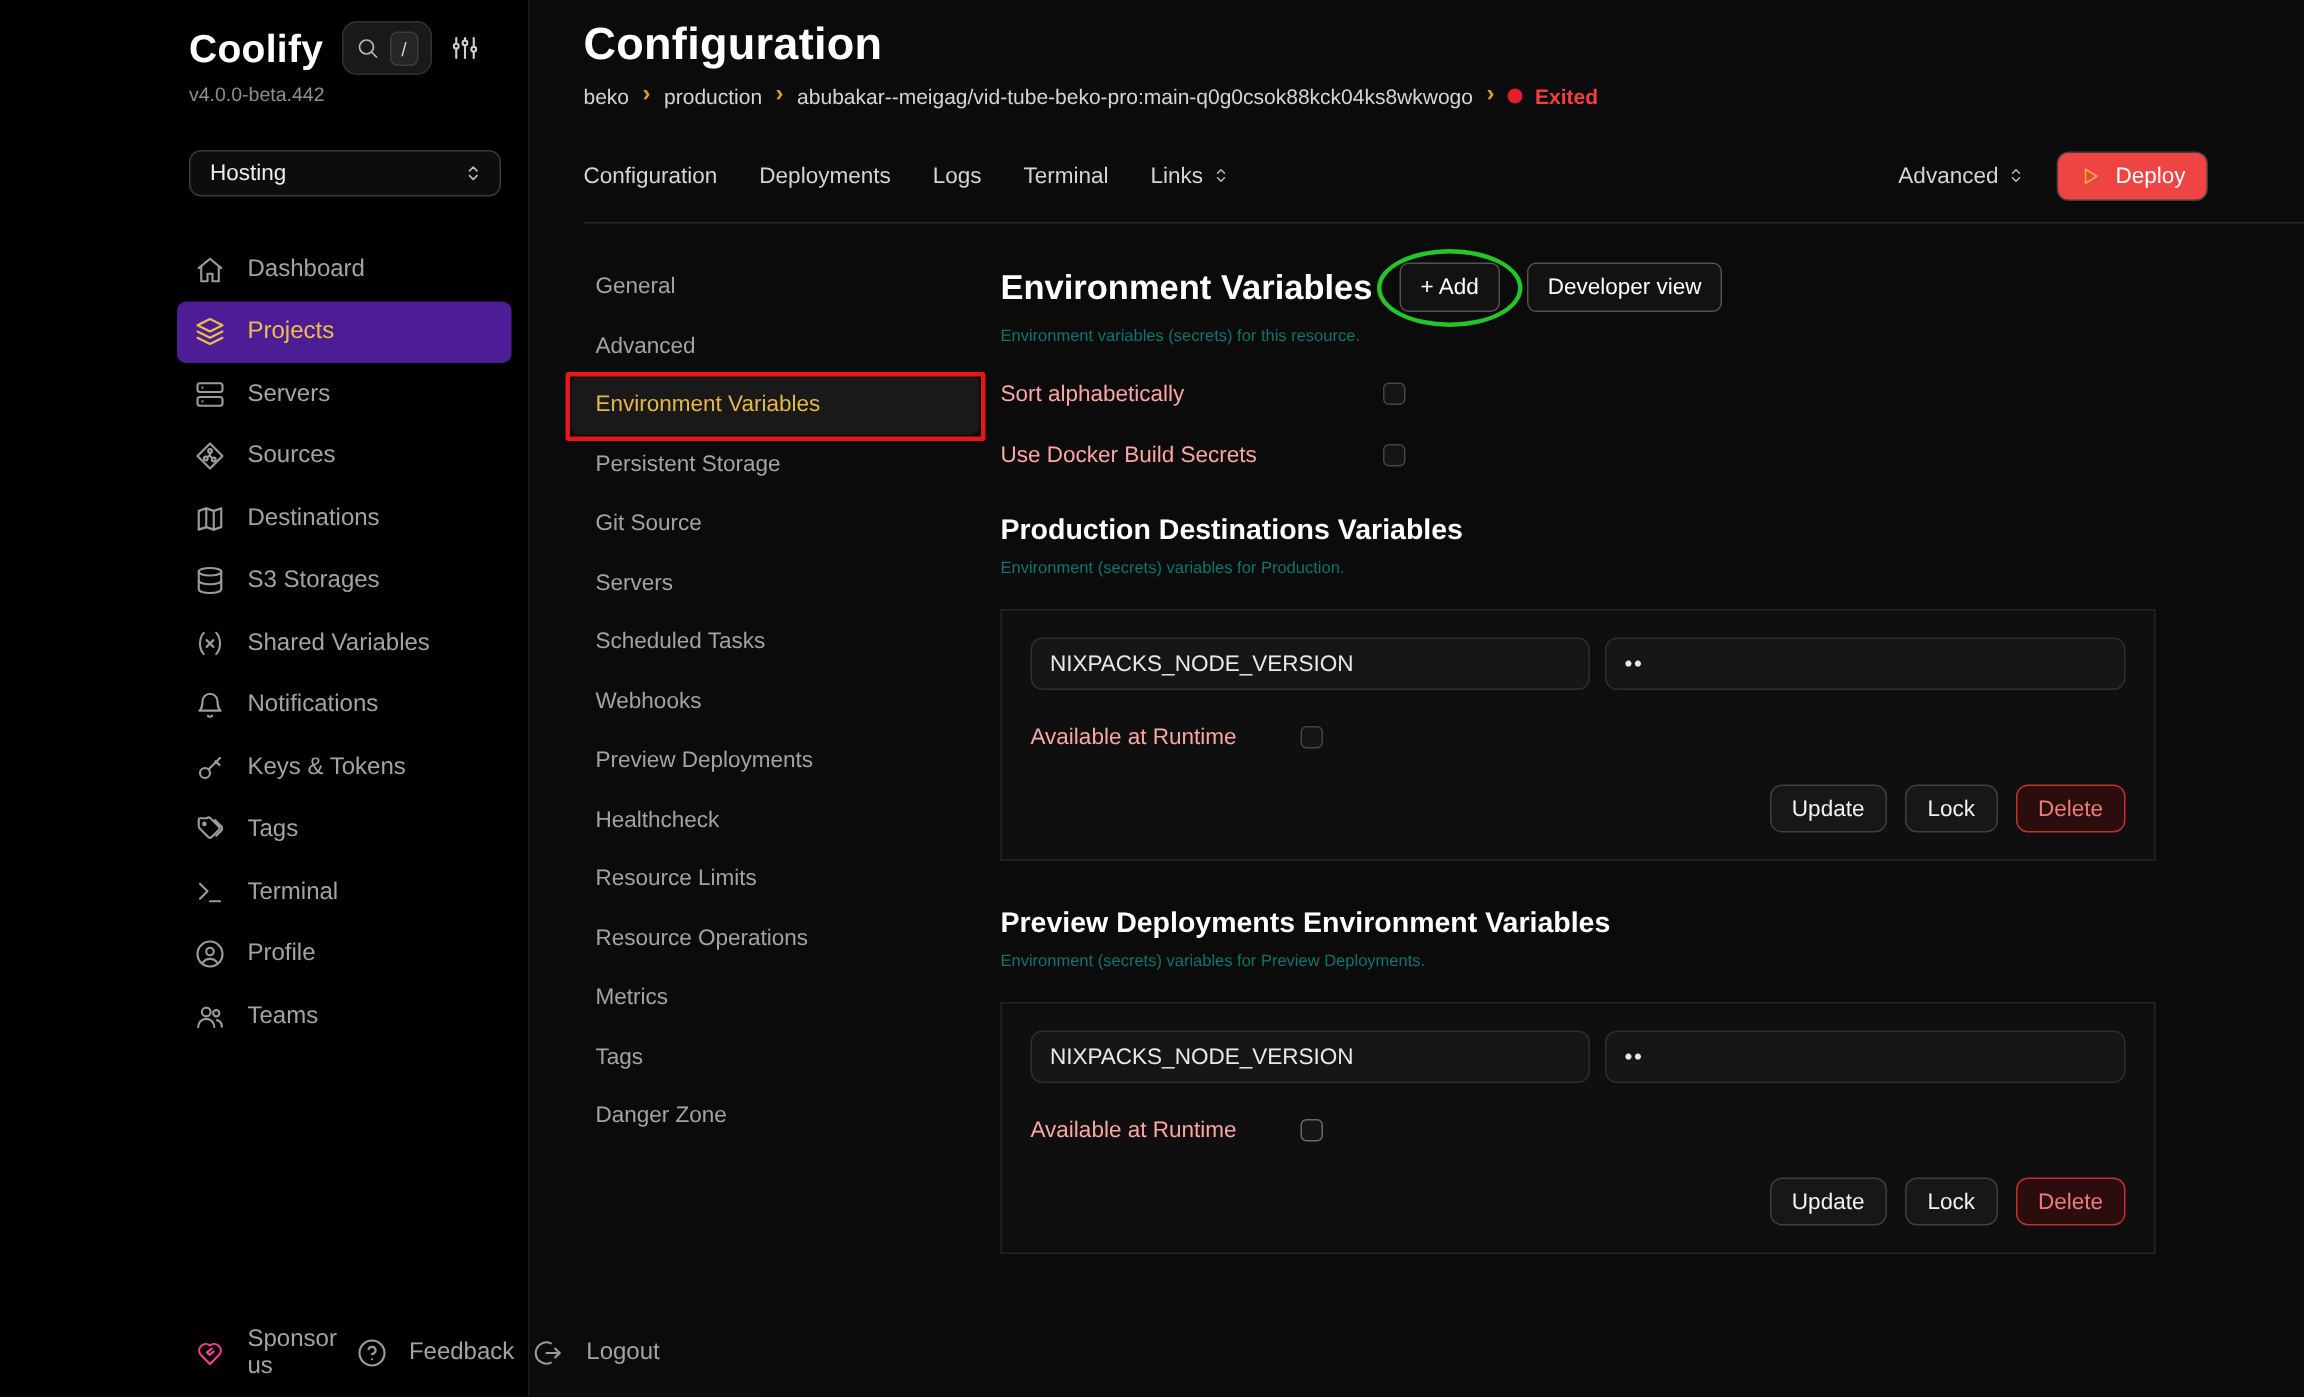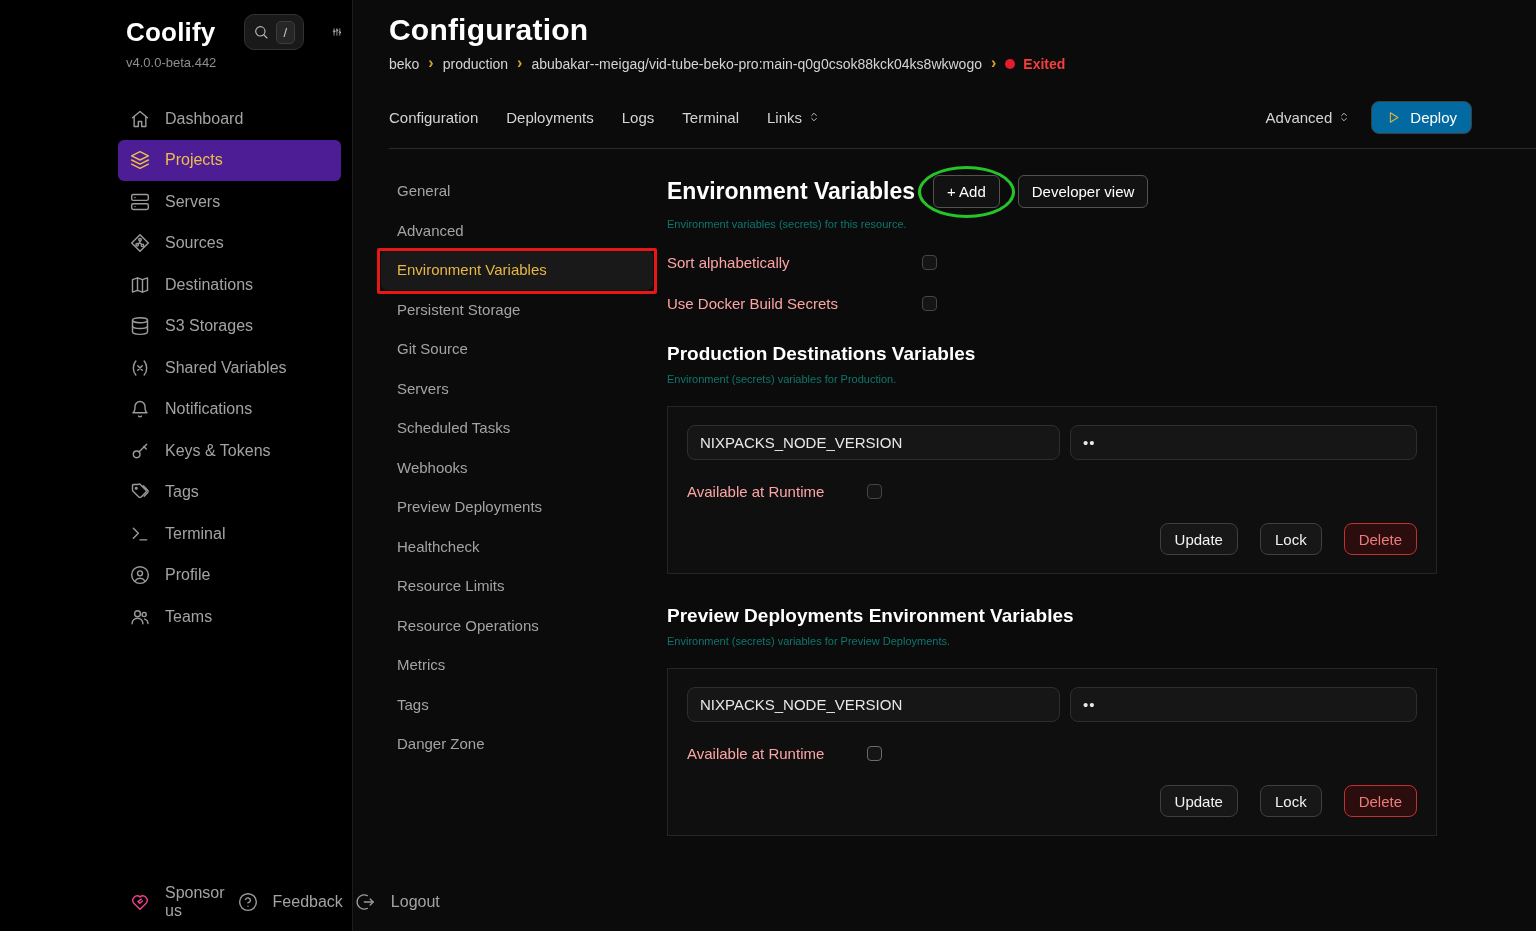--- a/index.html
+++ b/index.html
@@ -2,21 +2,21 @@
 <html><head>
 <meta charset="utf-8">
 <style>
   html,body{margin:0;padding:0;background:#0b0b0b;width:1536px;height:931px;overflow:hidden;
     font-family:"Liberation Sans", sans-serif;color:#e5e5e5;-webkit-font-smoothing:antialiased;}
   .app{display:flex;width:1536px;height:931px;}
 
   
   .sidebar{width:353px;min-width:353px;background:#000;border-right:1px solid #1d1d1d;
     display:flex;flex-direction:column;box-sizing:border-box;padding:14px 10px 8px 118px;}
-  .logo-row{display:flex;align-items:center;gap:28px;margin-left:8px;}
+  .logo-row{display:flex;align-items:center;gap:12px;margin-left:8px;}
   .logo{font-size:26px;font-weight:700;color:#fff;letter-spacing:.2px;}
   .search-pill{display:flex;align-items:center;gap:7px;background:#191919;border:1px solid #323232;
     border-radius:10px;height:34px;padding:0 8px;cursor:pointer;}
   .search-pill .icon{width:16px;height:16px;color:#b9b9b9;}
   .key-hint{background:#262626;border:1px solid #3d3d3d;border-radius:5px;color:#c9c9c9;
     font-size:13px;line-height:1;padding:4px 7px;}
   .sliders-btn{width:20px;height:20px;color:#cfcfcf;cursor:pointer;}
   .version{font-size:13px;color:#8e8e8e;margin:5px 0 0 8px;}
   .team-select{margin:30px 0 0 8px;width:208px;height:31px;border:1px solid #3a3a3a;border-radius:8px;
     display:flex;align-items:center;justify-content:space-between;padding:0 10px 0 13px;box-sizing:border-box;
@@ -41,21 +41,21 @@
   .status{display:flex;align-items:center;gap:8px;}
   .status-dot{width:10px;height:10px;border-radius:50%;background:#e11d2e;}
   .status-text{color:#f43f3f;font-weight:700;font-size:14px;}
 
   .tabs-row{display:flex;align-items:center;margin-top:27px;padding:0 64px 0 36px;height:36px;}
   .tab{font-size:15px;color:#d4d4d4;margin-right:28px;cursor:pointer;display:flex;align-items:center;gap:5px;}
   .tab .icon{width:14px;height:14px;color:#bdbdbd;}
   .tabs-spacer{flex:1;}
   .advanced-toggle{display:flex;align-items:center;gap:5px;font-size:15px;color:#d4d4d4;cursor:pointer;margin-right:20px;}
   .advanced-toggle .icon{width:14px;height:14px;color:#bdbdbd;}
-  .deploy-btn{display:flex;align-items:center;gap:9px;background:#0369a1;border:1px solid #3f3f3f;
+  .deploy-btn{display:flex;align-items:center;gap:9px;background:#ef4444;border:1px solid #3f3f3f;
     border-radius:8px;height:33px;padding:0 14px;color:#fff;font-size:15px;cursor:pointer;
     font-family:inherit;}
   .deploy-btn .icon{width:15px;height:15px;color:#e2b33c;}
   .h-divider{border-top:1px solid #2a2a2a;margin:13px 0 0 36px;}
 
   .content-row{display:flex;flex:1;min-height:0;}
   .subnav{width:300px;min-width:300px;box-sizing:border-box;padding:22px 0 0 36px;position:relative;}
   .subnav-item{position:relative;display:flex;align-items:center;height:39.5px;font-size:15px;color:#a3a3a3;
     cursor:pointer;margin-left:-8px;padding-left:16px;border-radius:6px;}
   .subnav-item.active{background:#191919;color:#e7b844;}
@@ -87,21 +87,21 @@
   .card{margin-top:21px;border:1px solid #252525;background:#0f0f0f;height:168px;box-sizing:border-box;
     padding:18px 19px;display:flex;flex-direction:column;}
   .input-row{display:flex;gap:10px;}
   .text-input{flex:1;height:35px;background:#161616;border:1px solid #2e2e2e;border-radius:8px;
     color:#e8e8e8;font-size:15px;padding:12px 12px;box-sizing:border-box;font-family:inherit;outline:none;min-width:0;}
   .value-wrap{flex:1;position:relative;display:flex;}
   .value-wrap .text-input{letter-spacing:1px;}
   .eye{position:absolute;right:12px;top:50%;transform:translateY(-50%);width:19px;height:19px;color:#a3a3a3;cursor:pointer;}
   .runtime-row{display:flex;align-items:center;gap:9px;margin-top:23px;}
   .runtime-row .checkbox{margin-left:9px;}
-  .btn-row{display:flex;justify-content:flex-end;gap:22px;margin-top:auto;}
+  .btn-row{display:flex;justify-content:flex-end;gap:12px;margin-top:auto;}
   .btn{background:#171717;border:1px solid #3f3f3f;border-radius:8px;height:32px;padding:0 14px;
     color:#f2f2f2;font-size:15px;cursor:pointer;font-family:inherit;}
   .btn-danger{background:#2b0d0d;border-color:#c22f2f;color:#ee7b7b;}
 
   .icon svg{width:100%;height:100%;display:block;fill:none;stroke:currentColor;stroke-width:1.7;
     stroke-linecap:round;stroke-linejoin:round;}
 </style>
 </head>
 <body>
 
@@ -122,20 +122,29 @@
       <span class="icon sliders-btn">
           <svg viewBox="0 0 24 24">
             <path d="M5 4v4.5M5 12.5v7.5M12 4v2M12 10v10M19 4v7M19 15v5"></path>
             <circle cx="5" cy="10.5" r="1.9"></circle>
             <circle cx="12" cy="8" r="1.9"></circle>
             <circle cx="19" cy="13" r="1.9"></circle>
           </svg>
         </span>
     </div>
     <div class="version">v4.0.0-beta.442</div>
+    <div class="team-select">
+      <span>Hosting</span>
+      <span class="icon">
+          <svg viewBox="0 0 24 24">
+            <path d="m8 9.5 4-4 4 4"></path>
+            <path d="m8 14.5 4 4 4-4"></path>
+          </svg>
+        </span>
+    </div>
     <nav class="side-nav" id="side-nav">
         <div class="nav-item">
     <span class="icon">
             <svg viewBox="0 0 24 24">
               <path d="M3 10.5 12 3l9 7.5"></path>
               <path d="M5 9.2V21h5v-6h4v6h5V9.2"></path>
             </svg>
           </span>
     <span class="nav-label">Dashboard</span>
   </div>

